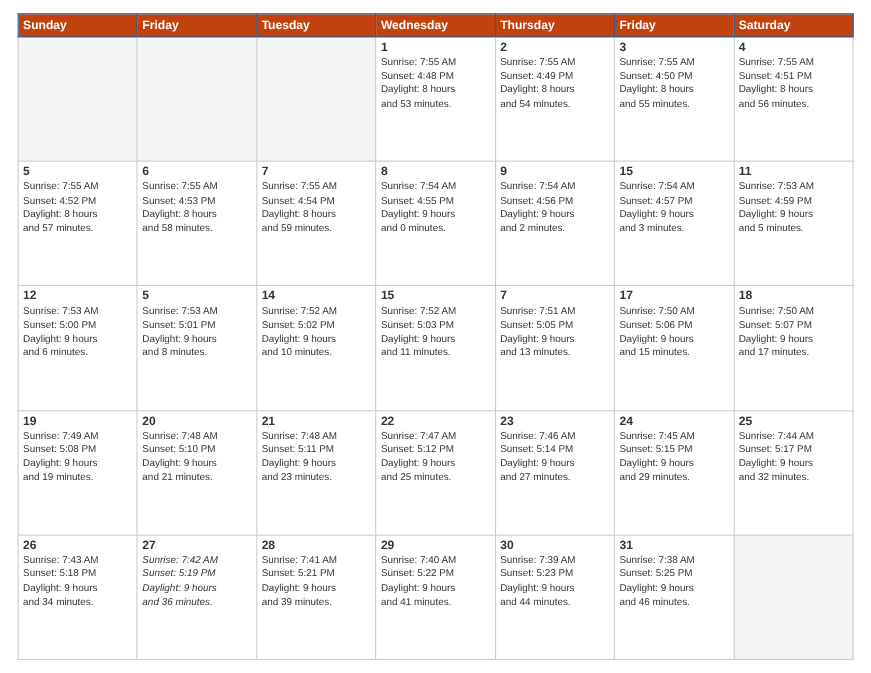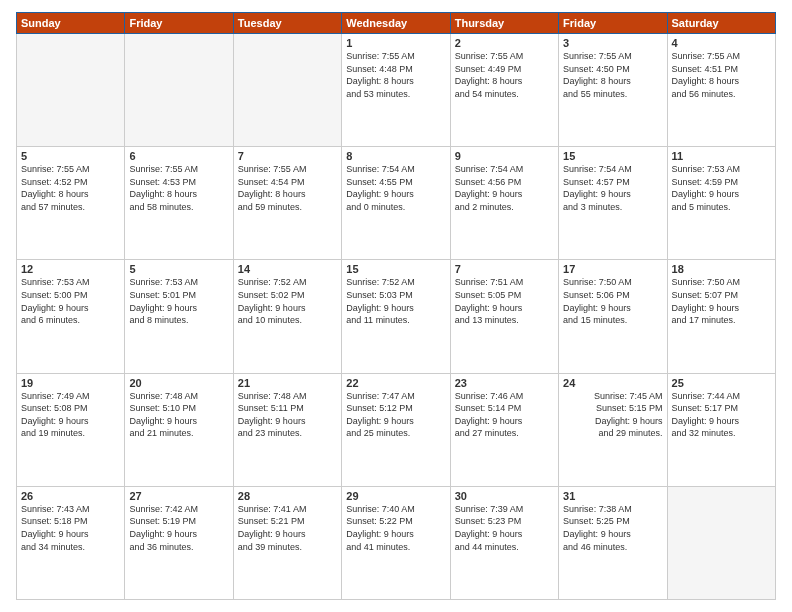--- a/index.html
+++ b/index.html
@@ -282,21 +282,21 @@
           </td>
           <td>
             <span class="day-num">23</span>
             <div class="day-info" style="white-space: pre-line;">Sunrise: 7:46 AM
 Sunset: 5:14 PM
 Daylight: 9 hours
 and 27 minutes.</div>
           </td>
           <td>
             <span class="day-num">24</span>
-            <div class="day-info" style="white-space: pre-line; text-align: right;">Sunrise: 7:45 AM
+            <div class="day-info" style="white-space: pre-line;">Sunrise: 7:45 AM
 Sunset: 5:15 PM
 Daylight: 9 hours
 and 29 minutes.</div>
           </td>
           <td>
             <span class="day-num">25</span>
             <div class="day-info" style="white-space: pre-line;">Sunrise: 7:44 AM
 Sunset: 5:17 PM
 Daylight: 9 hours
 and 32 minutes.</div>
@@ -305,21 +305,21 @@
         <tr>
           <td>
             <span class="day-num">26</span>
             <div class="day-info" style="white-space: pre-line;">Sunrise: 7:43 AM
 Sunset: 5:18 PM
 Daylight: 9 hours
 and 34 minutes.</div>
           </td>
           <td>
             <span class="day-num">27</span>
-            <div class="day-info" style="white-space: pre-line;">Sunrise: 7:42 AM
+            <div class="day-info" style="white-space: pre-line; font-style: italic;">Sunrise: 7:42 AM
 Sunset: 5:19 PM
 Daylight: 9 hours
 and 36 minutes.</div>
           </td>
           <td>
             <span class="day-num">28</span>
             <div class="day-info" style="white-space: pre-line;">Sunrise: 7:41 AM
 Sunset: 5:21 PM
 Daylight: 9 hours
 and 39 minutes.</div>

